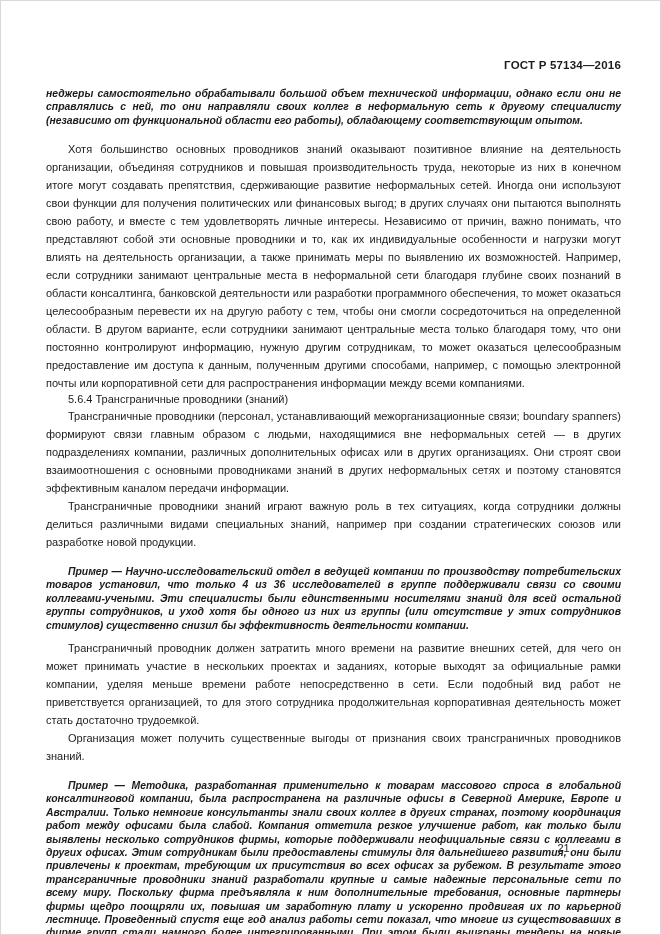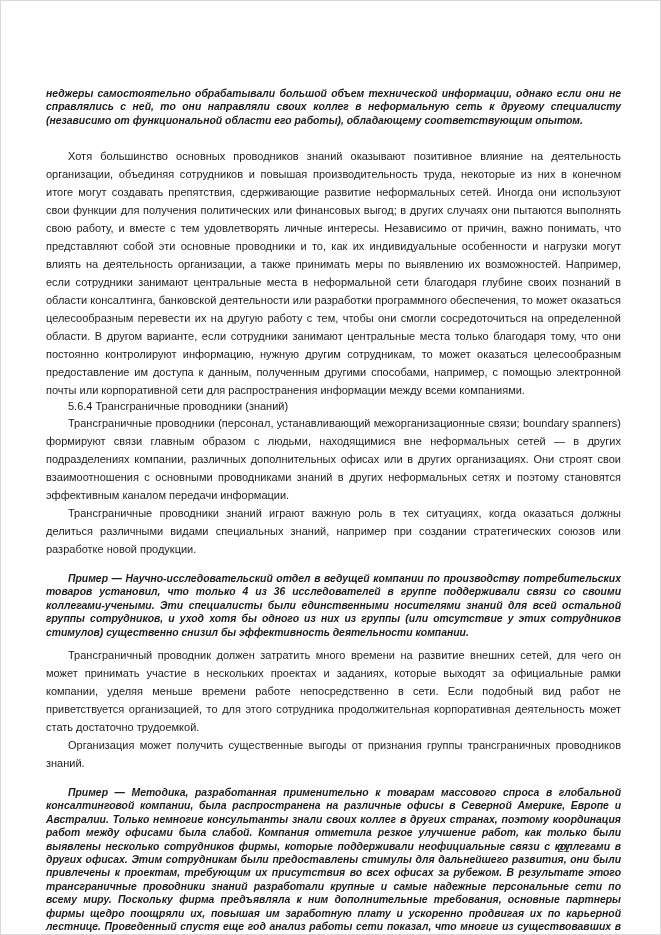--- a/index.html
+++ b/index.html
@@ -53,58 +53,59 @@
   }
   .example {
     font-size: 10.4px;
     line-height: 13.4px;
     font-weight: bold;
     font-style: italic;
     text-indent: 22px;
   }
   .example.continuation {
     text-indent: 0;
-    margin-bottom: 20px;
+    margin-bottom: 13px;
   }
   .example.spaced {
     margin-top: 14px;
     margin-bottom: 7px;
   }
   .page-number {
     position: absolute;
     top: 841px;
     left: 540px;
     width: 45px;
     text-align: center;
     font-size: 11px;
   }
 </style>
 </head>
 <body>
 
 <div class="page">
 
+  <div class="doc-header">ГОСТ Р 57134—2016</div>
 
   <div class="content">
 
     <p class="example continuation">неджеры самостоятельно обрабатывали большой объем технической информации, однако если они не справлялись с ней, то они направляли своих коллег в неформальную сеть к другому специалисту (независимо от функциональной области его работы), обладающему соответствующим опытом.</p>
 
     <p class="body-par">Хотя большинство основных проводников знаний оказывают позитивное влияние на деятельность организации, объединяя сотрудников и повышая производительность труда, некоторые из них в конечном итоге могут создавать препятствия, сдерживающие развитие неформальных сетей. Иногда они используют свои функции для получения политических или финансовых выгод; в других случаях они пытаются выполнять свою работу, и вместе с тем удовлетворять личные интересы. Независимо от причин, важно понимать, что представляют собой эти основные проводники и то, как их индивидуальные особенности и нагрузки могут влиять на деятельность организации, а также принимать меры по выявлению их возможностей. Например, если сотрудники занимают центральные места в неформальной сети благодаря глубине своих познаний в области консалтинга, банковской деятельности или разработки программного обеспечения, то может оказаться целесообразным перевести их на другую работу с тем, чтобы они смогли сосредоточиться на определенной области. В другом варианте, если сотрудники занимают центральные места только благодаря тому, что они постоянно контролируют информацию, нужную другим сотрудникам, то может оказаться целесообразным предоставление им доступа к данным, полученным другими способами, например, с помощью электронной почты или корпоративной сети для распространения информации между всеми компаниями.</p>
 
     <p class="section-heading">5.6.4 Трансграничные проводники (знаний)</p>
 
     <p class="body-par">Трансграничные проводники (персонал, устанавливающий межорганизационные связи; boundary spanners) формируют связи главным образом с людьми, находящимися вне неформальных сетей — в других подразделениях компании, различных дополнительных офисах или в других организациях. Они строят свои взаимоотношения с основными проводниками знаний в других неформальных сетях и поэтому становятся эффективным каналом передачи информации.</p>
 
-    <p class="body-par">Трансграничные проводники знаний играют важную роль в тех ситуациях, когда оказаться должны делиться различными видами специальных знаний, например при создании стратегических союзов или разработке новой продукции.</p>
+    <p class="body-par">Трансграничные проводники знаний играют важную роль в тех ситуациях, когда сотрудники должны делиться различными видами специальных знаний, например при создании стратегических союзов или разработке новой продукции.</p>
 
     <p class="example spaced">Пример — Научно-исследовательский отдел в ведущей компании по производству потребительских товаров установил, что только 4 из 36 исследователей в группе поддерживали связи со своими коллегами-учеными. Эти специалисты были единственными носителями знаний для всей остальной группы сотрудников, и уход хотя бы одного из них из группы (или отсутствие у этих сотрудников стимулов) существенно снизил бы эффективность деятельности компании.</p>
 
     <p class="body-par">Трансграничный проводник должен затратить много времени на развитие внешних сетей, для чего он может принимать участие в нескольких проектах и заданиях, которые выходят за официальные рамки компании, уделяя меньше времени работе непосредственно в сети. Если подобный вид работ не приветствуется организацией, то для этого сотрудника продолжительная корпоративная деятельность может стать достаточно трудоемкой.</p>
 
-    <p class="body-par">Организация может получить существенные выгоды от признания группы трансграничных проводников знаний.</p>
+    <p class="body-par">Организация может получить существенные выгоды от признания своих трансграничных проводников знаний.</p>
 
     <p class="example spaced">Пример — Методика, разработанная применительно к товарам массового спроса в глобальной консалтинговой компании, была распространена на различные офисы в Северной Америке, Европе и Австралии. Только немногие консультанты знали своих коллег в других странах, поэтому координация работ между офисами была слабой. Компания отметила резкое улучшение работ, как только были выявлены несколько сотрудников фирмы, которые поддерживали неофициальные связи с коллегами в других офисах. Этим сотрудникам были предоставлены стимулы для дальнейшего развития, они были привлечены к проектам, требующим их присутствия во всех офисах за рубежом. В результате этого трансграничные проводники знаний разработали крупные и самые надежные персональные сети по всему миру. Поскольку фирма предъявляла к ним дополнительные требования, основные партнеры фирмы щедро поощряли их, повышая им заработную плату и ускоренно продвигая их по карьерной лестнице. Проведенный спустя еще год анализ работы сети показал, что многие из существовавших в фирме групп стали намного более интегрированными. При этом были выиграны тендеры на новые проекты, а старые контракты продлены, отчасти из-за того, что сотрудники получили доступ к знаниям или опыту, которые были достаточно легко получены ими от своих зарубежных коллег.</p>
 
   </div>
 
   <div class="page-number">21</div>
 
 </div>
 
 </body></html>

